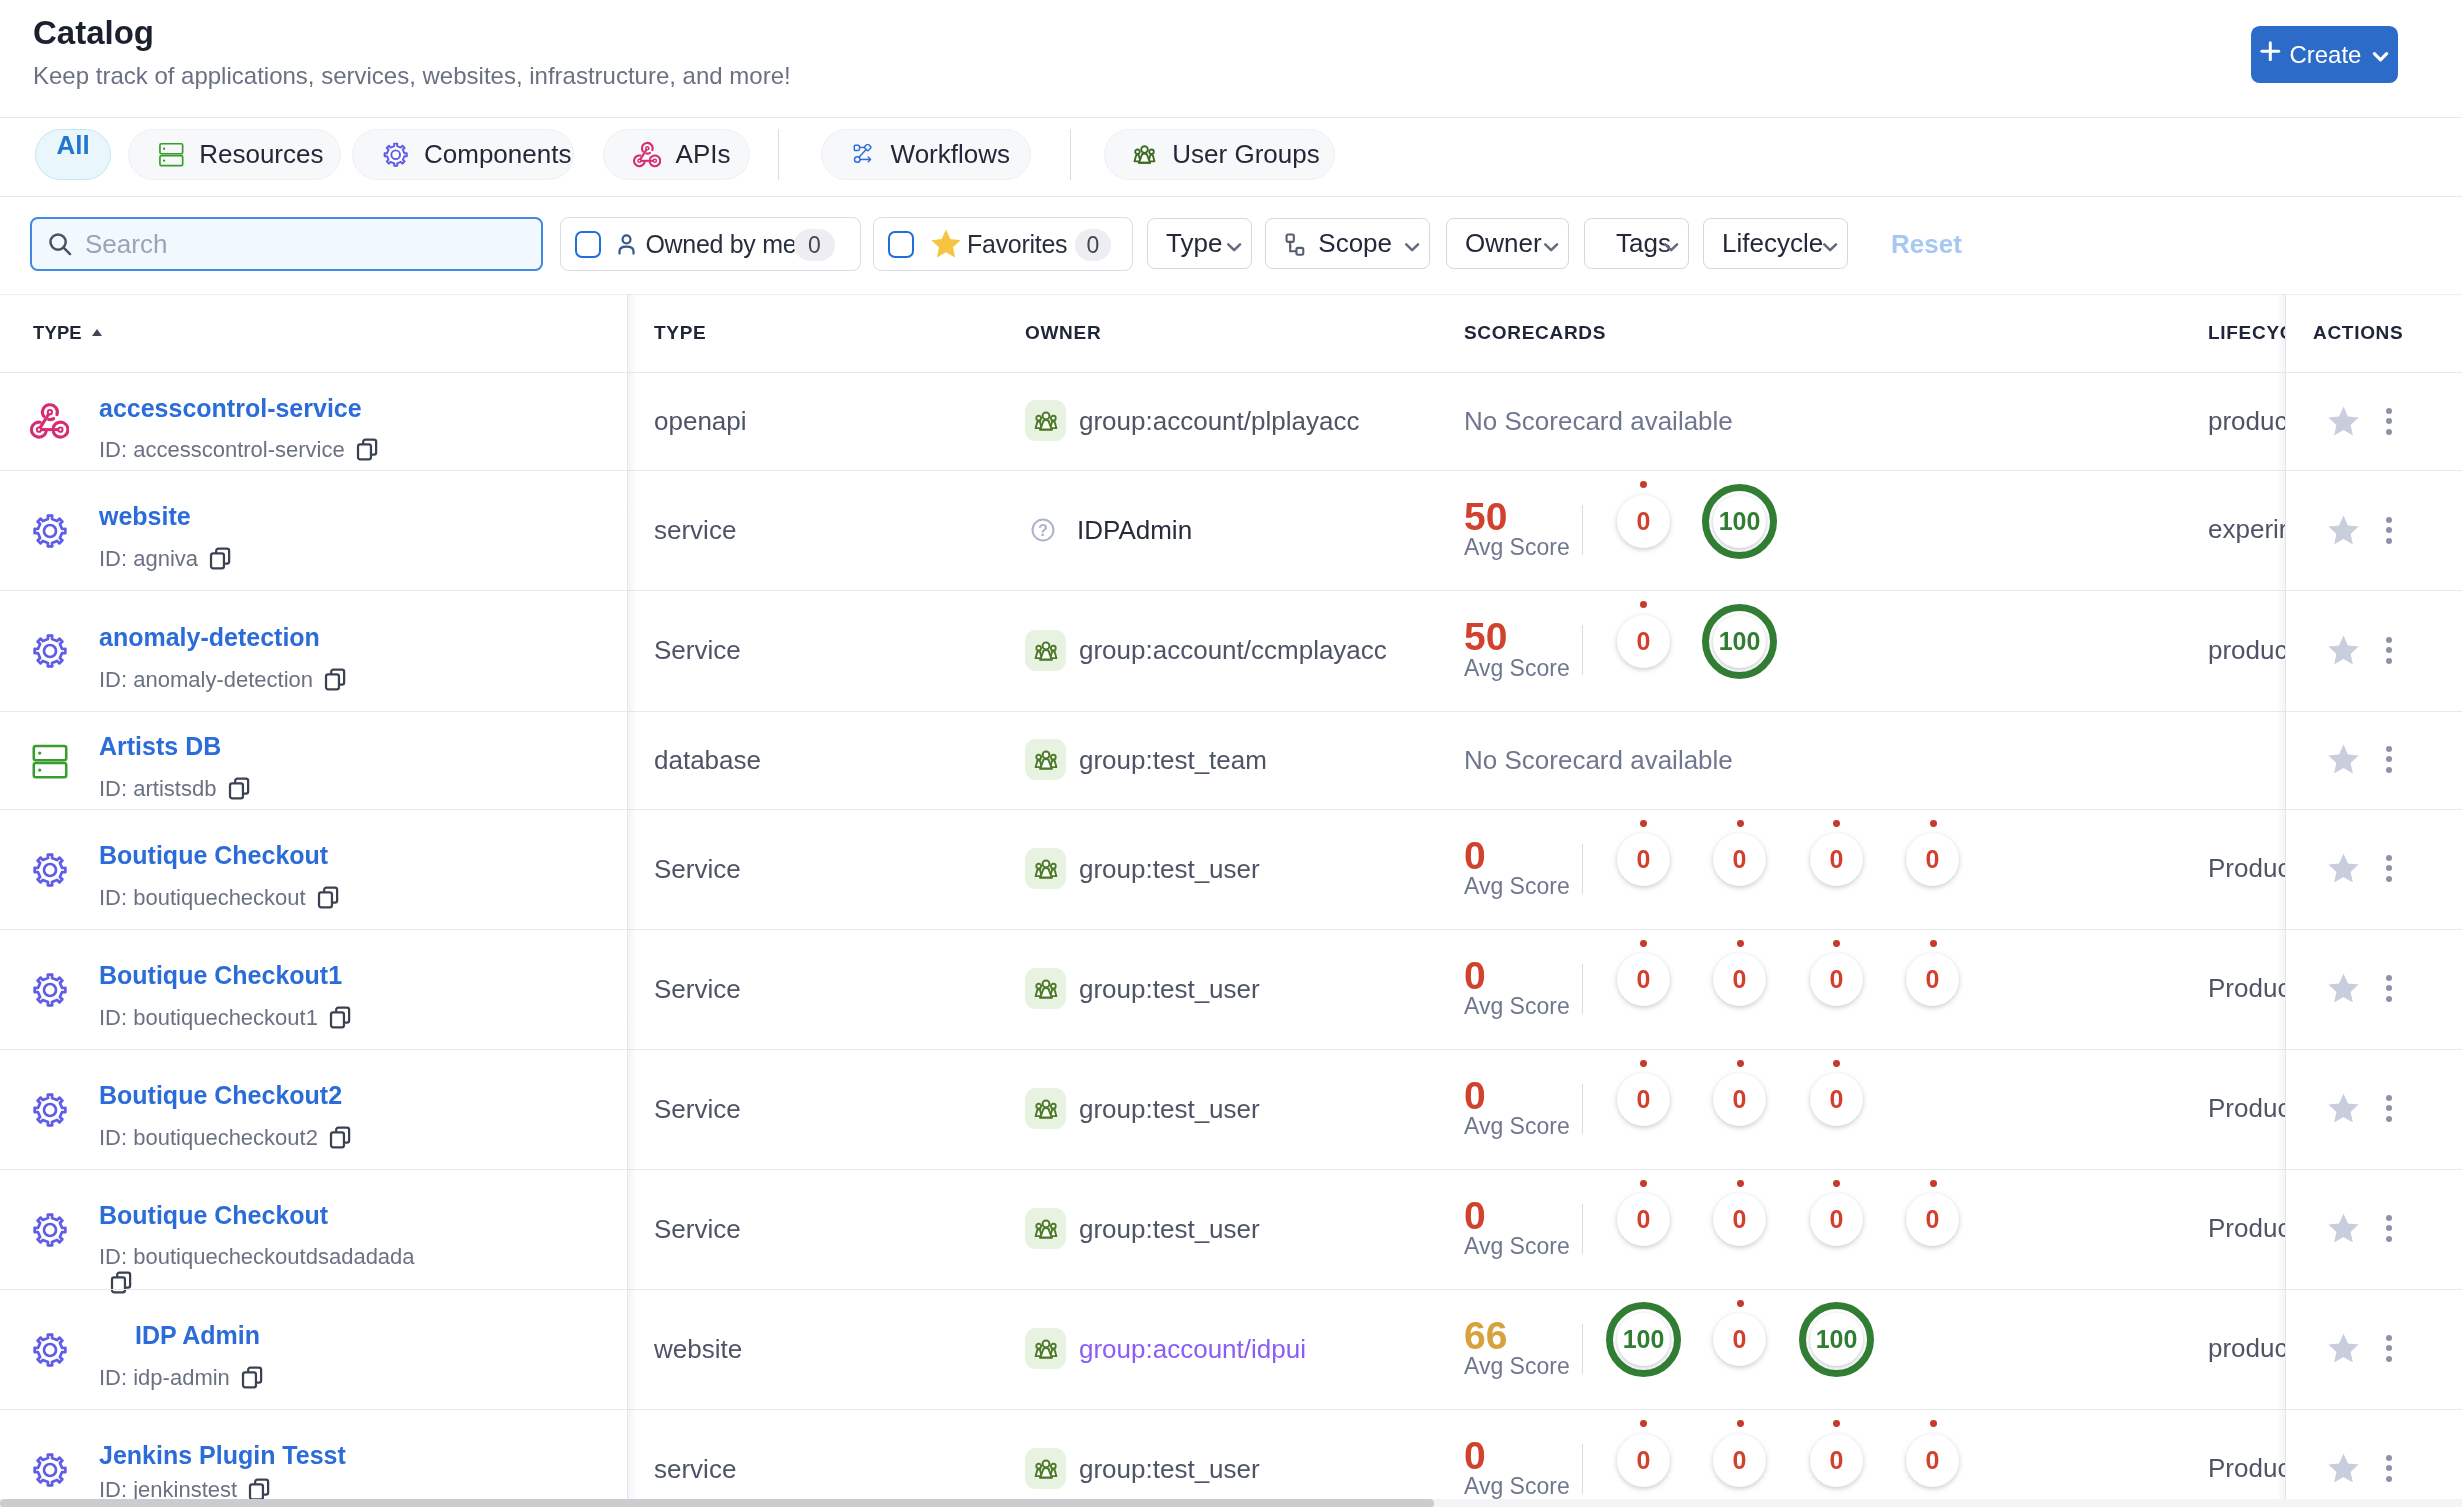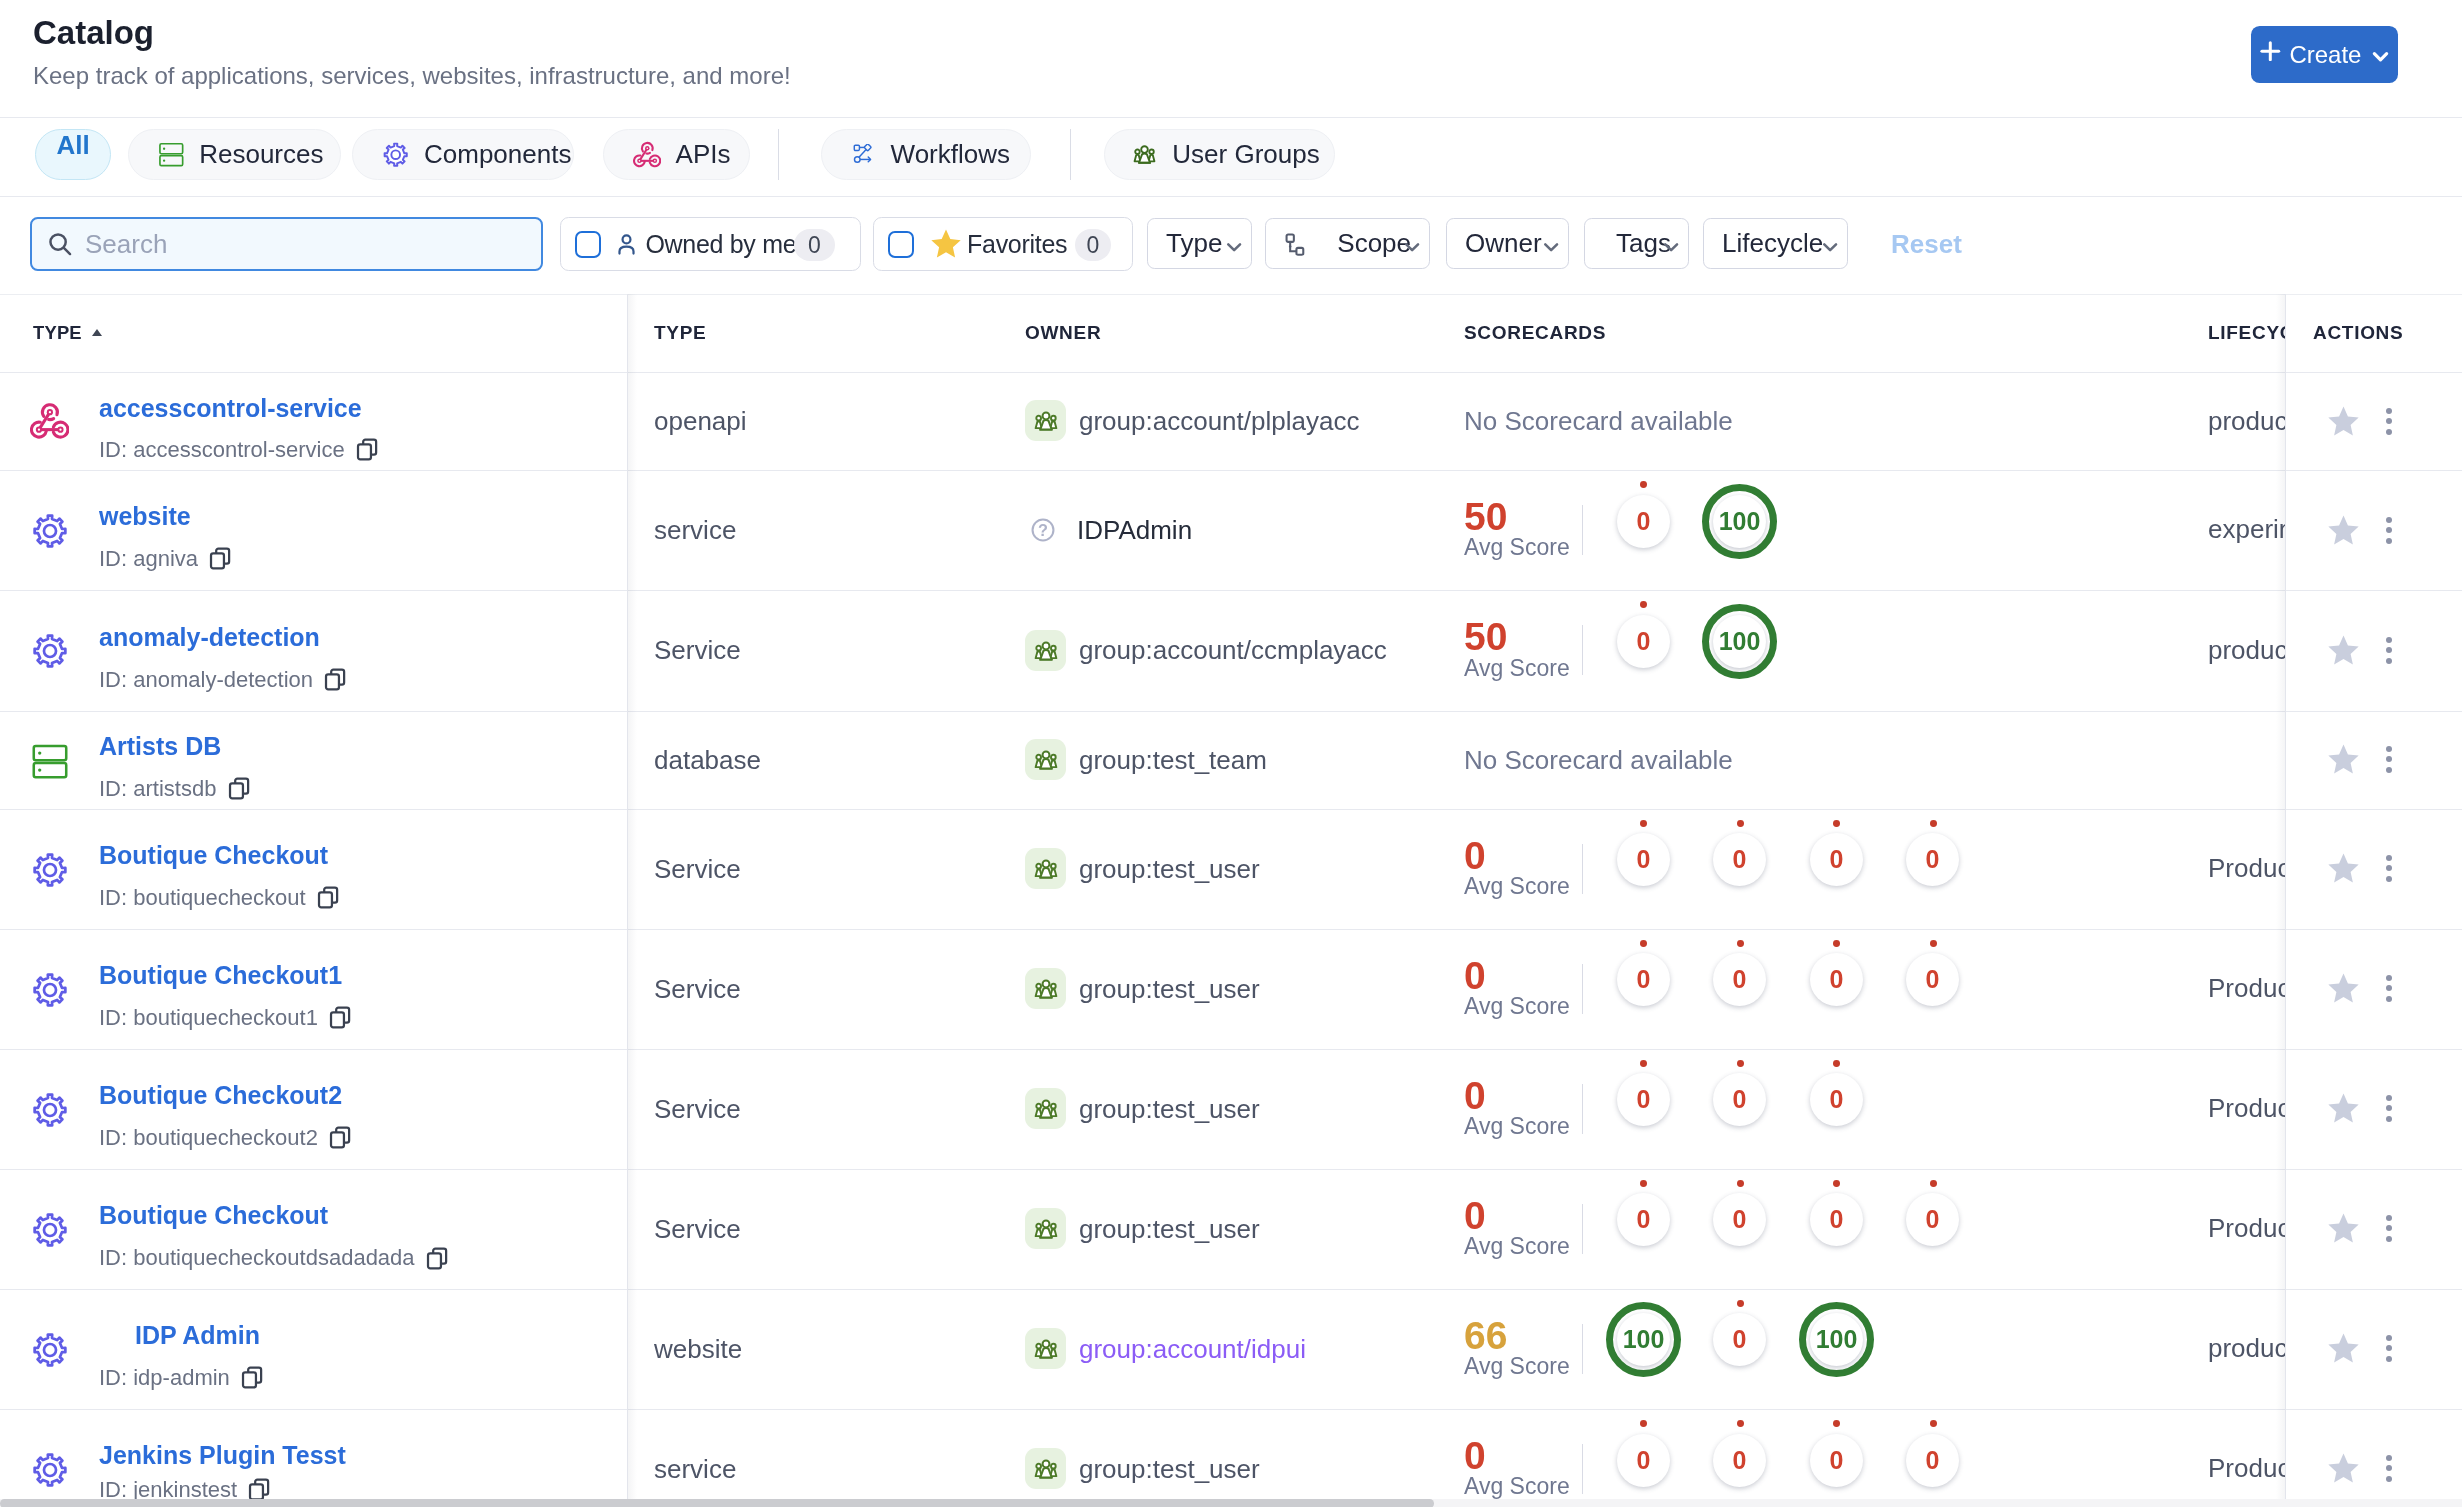--- a/index.html
+++ b/index.html
@@ -123,21 +123,21 @@
     </span>
     <span style="margin-left:5.1px;font-size:25px;letter-spacing:-0.3px;color:#272e3d;white-space:nowrap">Favorites</span>
     <div style="position:absolute;left:201px;top:11px;width:36px;height:32px;background:#ededf2;border-radius:16.3px;display:flex;align-items:center;justify-content:center;font-size:23px;color:#3f4654;">0</div>
   </div>
 <div style="position:absolute;left:1147px;top:218px;width:105px;height:51px;border:1.3px solid #d4d7e3;border-radius:7.7px;box-sizing:border-box;display:flex;align-items:center;">
     <span style="margin-left:18px;font-size:26px;color:#23283a">Type</span>
     <span style="position:absolute;right:8.6px;top:22px"><svg width="16.3" height="11" viewBox="0 0 18 12">
         <path d="M2.5 2.5 L9 9 L15.5 2.5" fill="none" stroke="#646b7c" stroke-width="2.8" stroke-linecap="round" stroke-linejoin="round"></path>
       </svg></span>
   </div>
-<div style="position:absolute;left:1265px;top:218px;width:165px;height:51px;border:1.3px solid #d4d7e3;border-radius:7.7px;box-sizing:border-box;display:flex;align-items:center;gap:19px;">
+<div style="position:absolute;left:1265px;top:218px;width:165px;height:51px;border:1.3px solid #d4d7e3;border-radius:7.7px;box-sizing:border-box;display:flex;align-items:center;">
     <span style="margin-left:18px;display:flex">
       <svg width="24" height="24" viewBox="0 0 28 28">
         <rect x="3" y="3" width="8.5" height="8.5" rx="1.8" fill="none" stroke="#555c6e" stroke-width="2.4"></rect>
         <path d="M7.2 11.5 L7.2 22.5 L14.5 22.5" fill="none" stroke="#555c6e" stroke-width="2.4"></path>
         <rect x="14.5" y="18.5" width="8" height="8" rx="1.8" fill="none" stroke="#555c6e" stroke-width="2.4"></rect>
         <circle cx="7.2" cy="16.8" r="1.4" fill="#555c6e"></circle>
       </svg>
     </span>
     <span style="margin-left:10.3px;font-size:26px;color:#23283a">Scope</span>
     <span style="position:absolute;right:8.6px;top:22px"><svg width="16.3" height="11" viewBox="0 0 18 12">
@@ -528,21 +528,21 @@
     <div style="position:absolute;left:0;top:20.6px;width:6px;height:6px;border-radius:50%;background:#8d93a8"></div>
   </div>
 <div style="position:absolute;left:0px;top:1169px;width:2462px;height:1.3px;background:#e7e9ef;"></div>
 <div style="position:absolute;left:30px;top:1210px;width:39px;height:39px;display:flex;align-items:center;justify-content:center;">
     <svg width="38" height="38" viewBox="0 0 48 48">
       <path d="M21.2 4.6 L26.8 4.6 L26.5 8.8 L33.0 11.5 L35.8 8.3 L39.7 12.2 L36.5 15.0 L39.2 21.5 L43.4 21.2 L43.4 26.8 L39.2 26.5 L36.5 33.0 L39.7 35.8 L35.8 39.7 L33.0 36.5 L26.5 39.2 L26.8 43.4 L21.2 43.4 L21.5 39.2 L15.0 36.5 L12.2 39.7 L8.3 35.8 L11.5 33.0 L8.8 26.5 L4.6 26.8 L4.6 21.2 L8.8 21.5 L11.5 15.0 L8.3 12.2 L12.2 8.3 L15.0 11.5 L21.5 8.8 Z" fill="#fff" stroke="#5f5ce6" stroke-width="3.4" stroke-linejoin="round"></path>
       <circle cx="24" cy="24" r="7.6" fill="#fff" stroke="#5f5ce6" stroke-width="3.4"></circle>
     </svg>
   </div>
 <div style="position:absolute;left:99px;top:1201px;font-size:25px;line-height:29px;color:#2b6cd9;font-weight:700;white-space:nowrap;">Boutique Checkout</div>
-<div style="position:absolute;left:99px;top:1244px;width:480px;height:27.4px;display:flex;align-items:flex-end;">
+<div style="position:absolute;left:99px;top:1244px;width:480px;height:27.4px;display:flex;align-items:flex-start;flex-direction:column;">
     <span style="font-size:22px;color:#6a7183;white-space:nowrap">ID: boutiquecheckoutdsadadada</span>
     <span style="margin-left:10.3px;display:flex">
       <svg width="25" height="25" viewBox="0 0 29 29">
         <rect x="9.5" y="3" width="15" height="17.5" rx="2.5" fill="none" stroke="#3a4150" stroke-width="2.6"></rect>
         <rect x="3.5" y="8.5" width="15" height="17.5" rx="2.5" fill="#fff" stroke="#3a4150" stroke-width="2.6"></rect>
       </svg>
     </span>
   </div>
 <div style="position:absolute;left:654px;top:1214px;font-size:26px;line-height:30px;color:#4d5466;font-weight:400;white-space:nowrap;">Service</div>
 <div style="position:absolute;left:1025px;top:1208px;width:41px;height:41px;background:#e7f2e0;border-radius:11px;display:flex;align-items:center;justify-content:center;">

